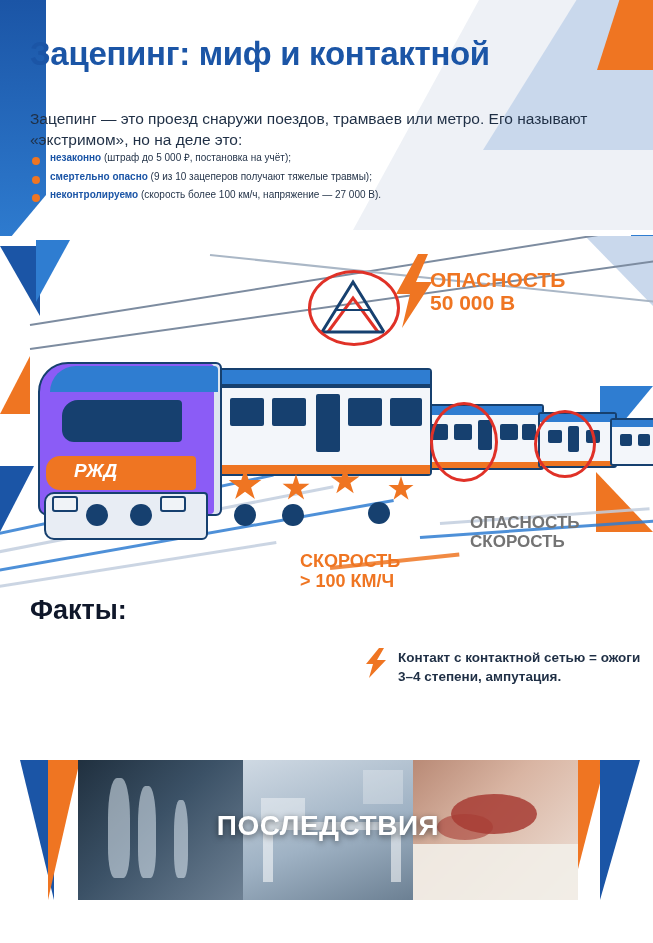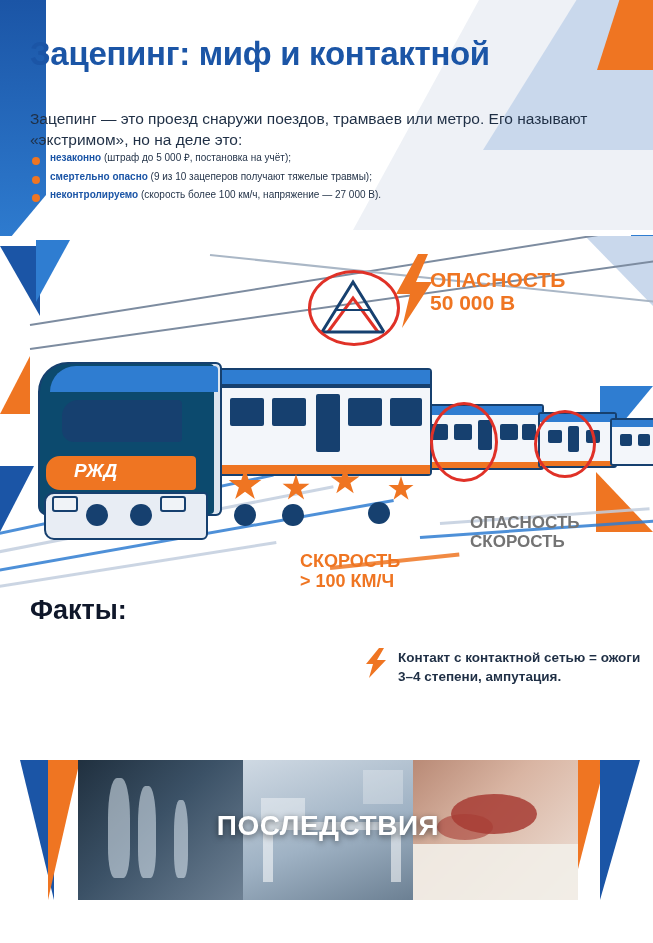--- a/index.html
+++ b/index.html
@@ -163,21 +163,21 @@
   .carband.orange { background: #ef7522; }
   .win {
     position: absolute;
     background: #16406f;
     border-radius: 2px;
   }
   .loco {
     position: absolute;
     left: 0; top: 30px;
     width: 180px; height: 150px;
-    background: #0c4a6e;
+    background: #8b5cf6;
     border: 2px solid #16406f;
     border-radius: 30px 6px 6px 10px;
     box-shadow: inset -6px 0 0 #dde5ef;
   }
   .loco-roof {
     position: absolute;
     left: 10px; top: 2px;
     width: 168px; height: 26px;
     background: #2f7dd1;
     border-radius: 26px 4px 0 0;

